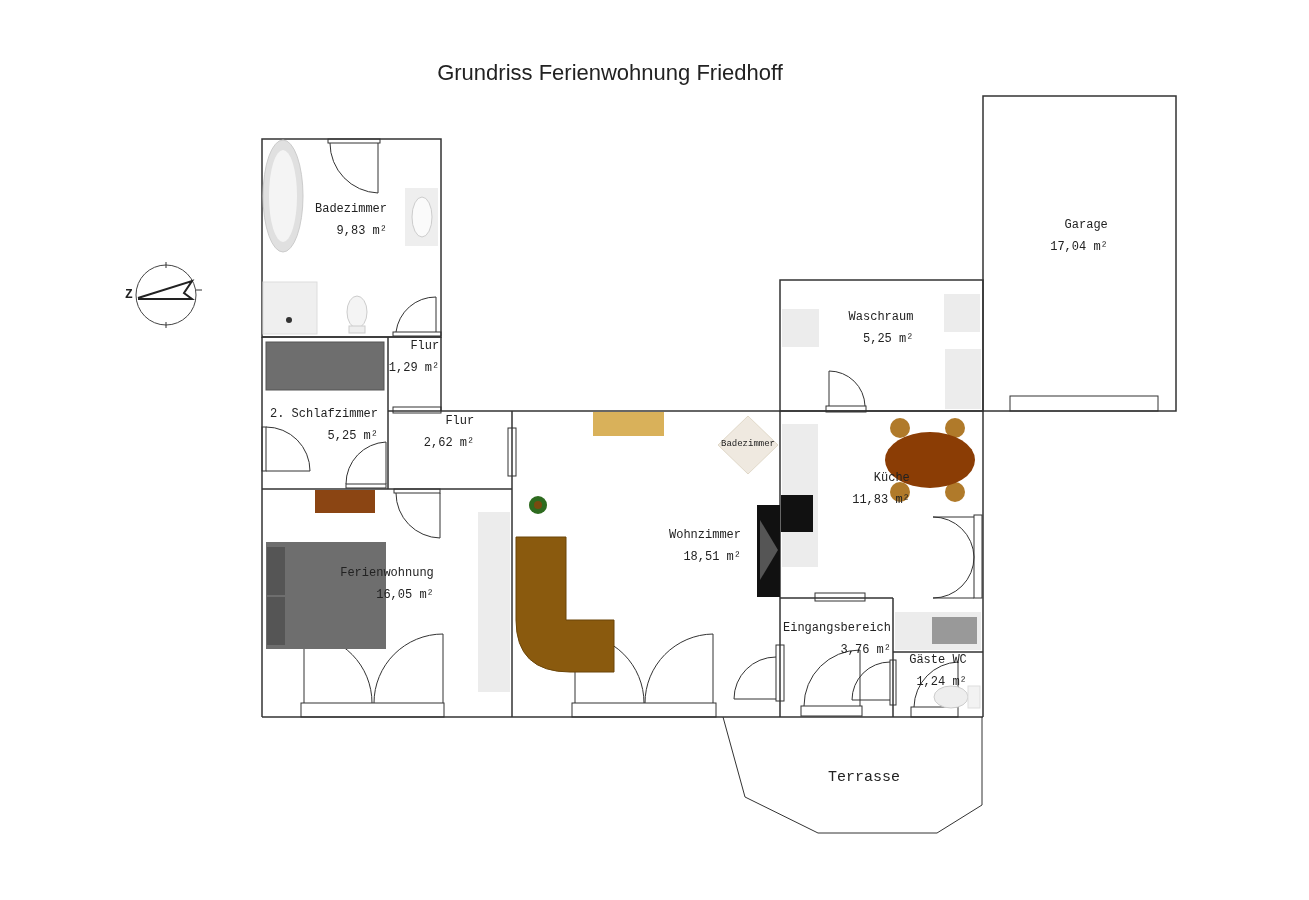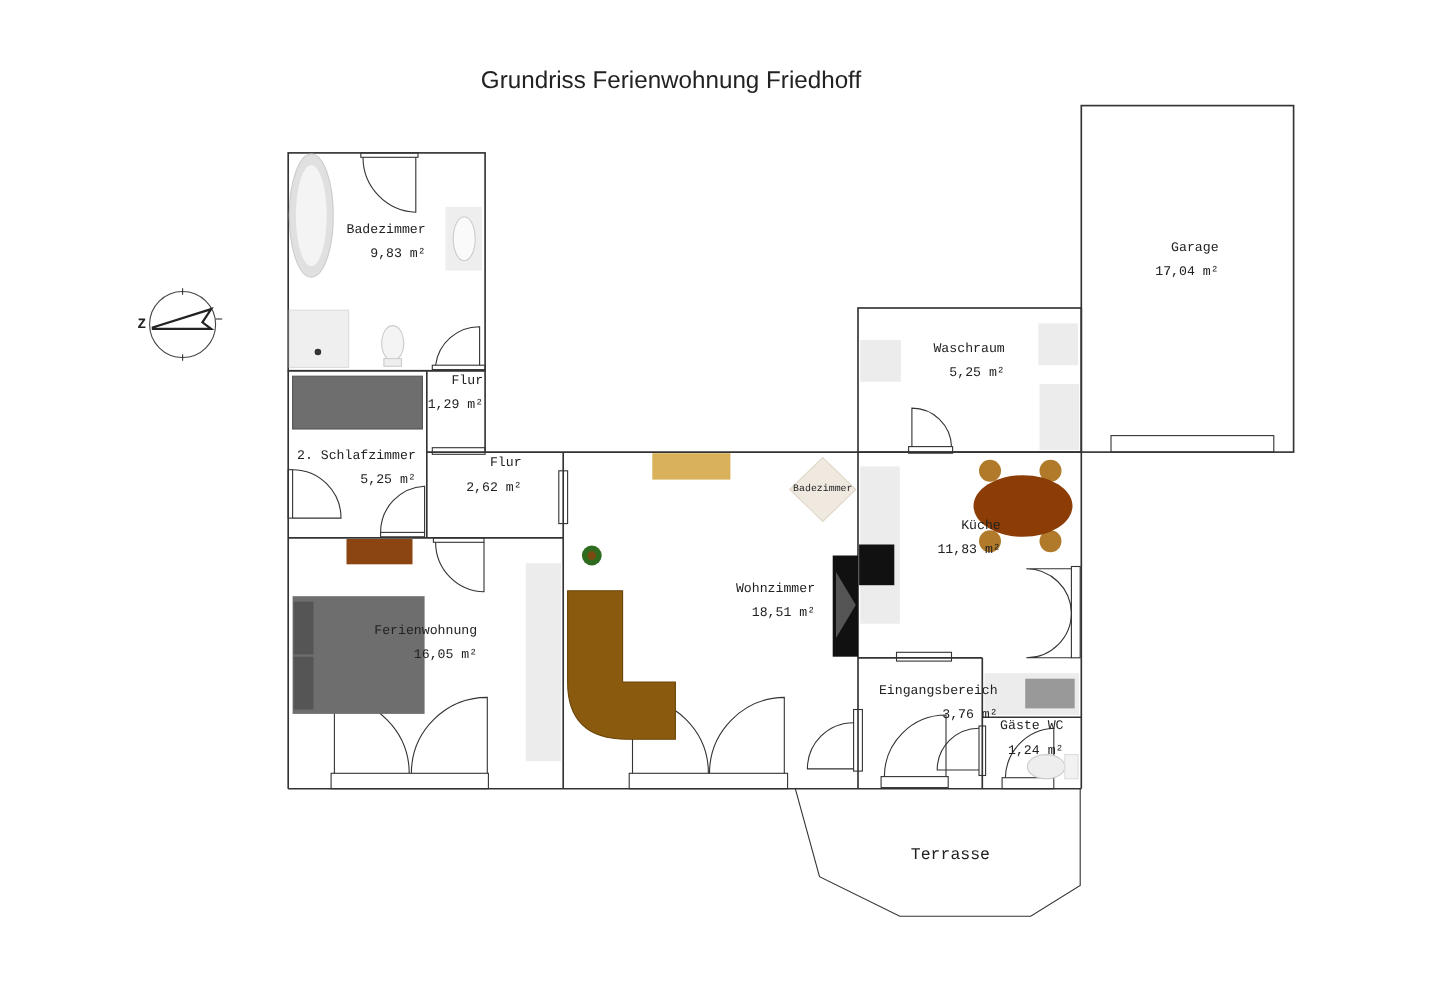--- a/index.html
+++ b/index.html
@@ -190,21 +190,21 @@
     <div>5,25 m²</div>
   </div>
 <div class="lbl" style="left:1079px;top:214px;">
     <div>Garage</div>
     <div>17,04 m²</div>
   </div>
 <div class="lbl" style="left:881px;top:467px;">
     <div>Küche</div>
     <div>11,83 m²</div>
   </div>
-<div class="lbl" style="left:837px;top:617px;margin-left:16px;">
+<div class="lbl" style="left:837px;top:617px;">
     <div>Eingangsbereich</div>
     <div>3,76 m²</div>
   </div>
 <div class="lbl" style="left:938px;top:649px;">
     <div>Gäste WC</div>
     <div>1,24 m²</div>
   </div>
 <div class="lbl big" style="left:864px;top:767px;">
     <div>Terrasse</div>
   </div>

